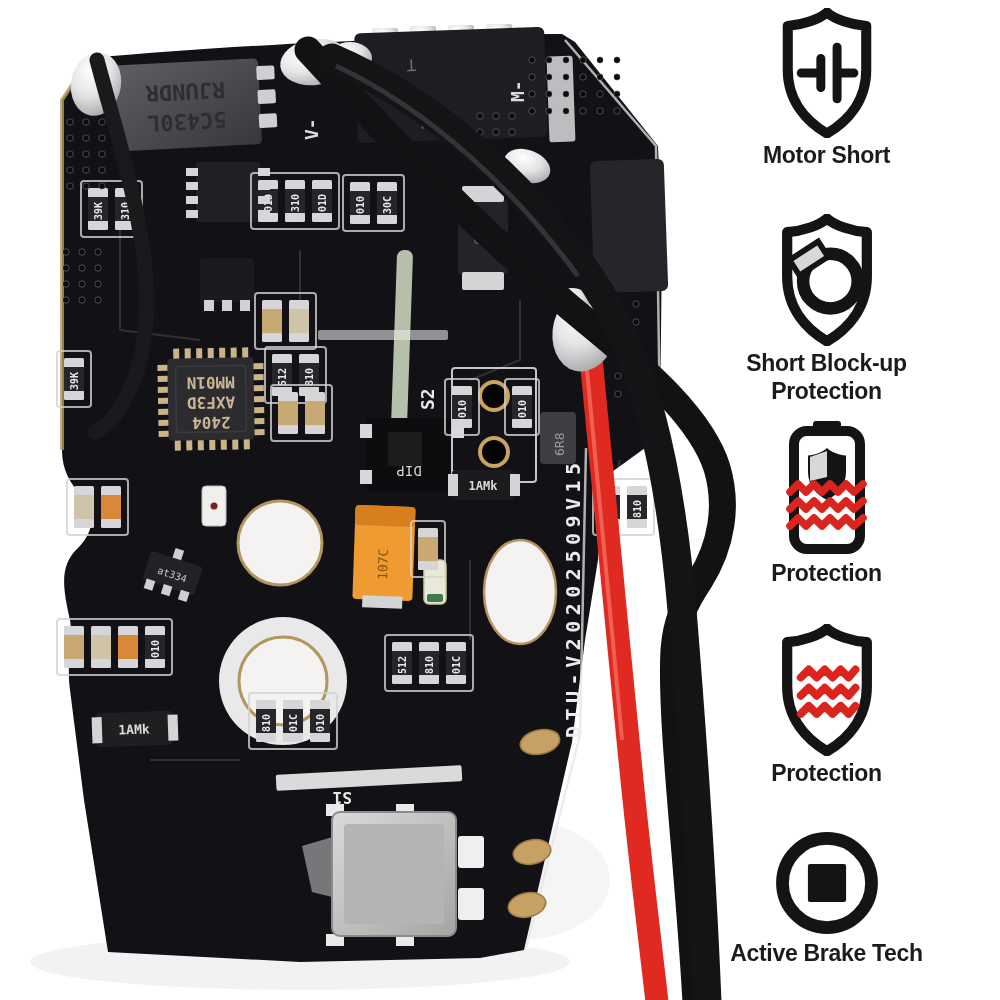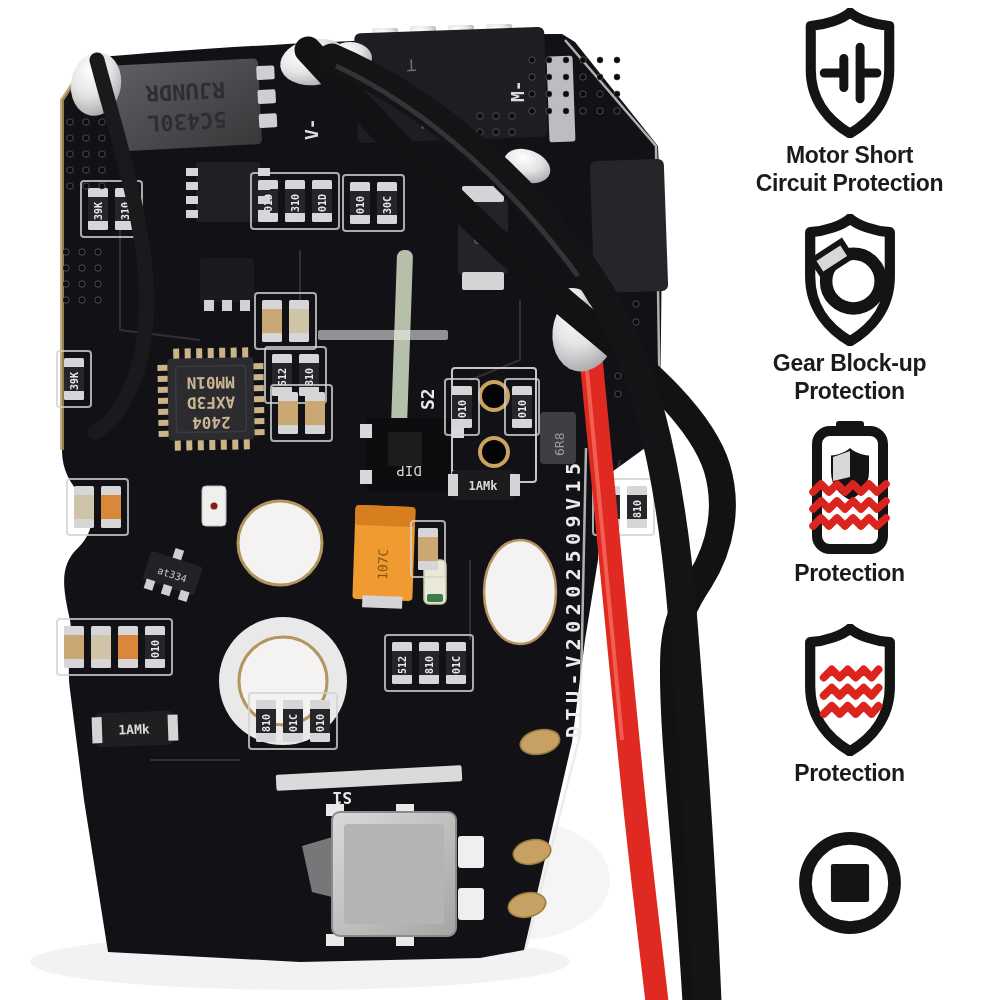--- a/index.html
+++ b/index.html
@@ -1,20 +1,20 @@
 <!DOCTYPE html>
 <html><head>
 <meta charset="utf-8">
 <style>
   html,body{margin:0;padding:0;background:#ffffff;}
   .stage{position:relative;width:1000px;height:1000px;overflow:hidden;
          background:linear-gradient(90deg,#f5f4f2 0%,#f3f2f0 52%,#eceben 64%,#e0dfe0 70%,#d8d8da 74%,#d8d8da 100%);
          font-family:"Liberation Sans", sans-serif;}
   .photo-svg{position:absolute;left:0;top:0;}
-  .panel{position:absolute;left:708px;top:0;width:283px;height:836px;text-decoration:underline;}
+  .panel{position:absolute;left:685px;top:0;width:283px;height:836px;text-decoration:underline;}
   .feature{position:absolute;left:0;width:100%;text-align:center;}
   .feature .ic{display:block;margin:0 auto;}
   .flabel{margin-top:4px;font-weight:bold;color:#1b1b1b;font-size:23px;line-height:1.2;letter-spacing:-0.3px;white-space:nowrap;}
   svg text{font-family:"DejaVu Sans Mono","Liberation Mono",monospace;}
 </style>
 </head>
 <body>
 
 <div class="stage">
 
@@ -501,32 +501,31 @@
 
 <div class="panel">
 
   <div class="feature" style="top:8px">
     <svg class="ic" width="144" height="130" viewBox="0 0 100 116">
       <path d="M50,4 C43,10 29,15 15,16 L15,55 C15,84 33,102 50,112 C67,102 85,84 85,55 L85,16 C71,15 57,10 50,4 Z" fill="none" stroke="#141414" stroke-width="9" stroke-linejoin="round"></path>
       <path d="M27,58 H44 M44.5,45 V71 M59,35 V81 M59,58 H74" stroke="#141414" stroke-width="8" stroke-linecap="round" fill="none"></path>
     </svg>
     <div class="flabel">
       <div>Motor Short</div>
-      <div>Circuit Protection</div>
     </div>
   </div>
 
   <div class="feature" style="top:214px">
     <svg class="ic" width="144" height="132" viewBox="0 0 100 116">
       <path d="M50,4 C43,10 29,15 15,16 L15,55 C15,84 33,102 50,112 C67,102 85,84 85,55 L85,16 C71,15 57,10 50,4 Z" fill="none" stroke="#141414" stroke-width="9" stroke-linejoin="round"></path>
       <circle cx="53" cy="59" r="24" fill="none" stroke="#141414" stroke-width="11"></circle>
       <rect x="19" y="31" width="30" height="16" fill="#d8d8da" stroke="#141414" stroke-width="5" transform="rotate(-33 34 39)"></rect>
     </svg>
     <div class="flabel">
-      <div>Gear Block-up</div>
+      <div>Short Block-up</div>
       <div>Protection</div>
     </div>
   </div>
 
   <div class="feature" style="top:420px">
     <svg class="ic" width="100" height="136" viewBox="0 0 100 136">
       <rect x="36" y="1" width="28" height="12" rx="3" fill="#141414"></rect>
       <rect x="17" y="11" width="66" height="118" rx="13" fill="none" stroke="#141414" stroke-width="10"></rect>
       <path d="M50,28 C46,32 38,35 31,35.5 L31,52 C31,66 40,75 50,80 C60,75 69,66 69,52 L69,35.5 C62,35 54,32 50,28 Z" fill="#141414"></path>
       <polygon points="33,37 50,31 50,57 33,61" fill="#d8d8da"></polygon>
@@ -553,16 +552,20 @@
     <div class="flabel">
       <div>Protection</div>
     </div>
   </div>
 
   <div class="feature" style="top:830px">
     <svg class="ic" width="106" height="106" viewBox="0 0 100 100">
       <circle cx="50" cy="50" r="42" fill="none" stroke="#141414" stroke-width="12"></circle>
       <rect x="32" y="32" width="36" height="36" rx="2" fill="#141414"></rect>
     </svg>
+    <div class="flabel">
+      <div>Active Brake Tech</div>
+      <div></div>
+    </div>
   </div>
 
 </div>
 </div>
 
 </body></html>

